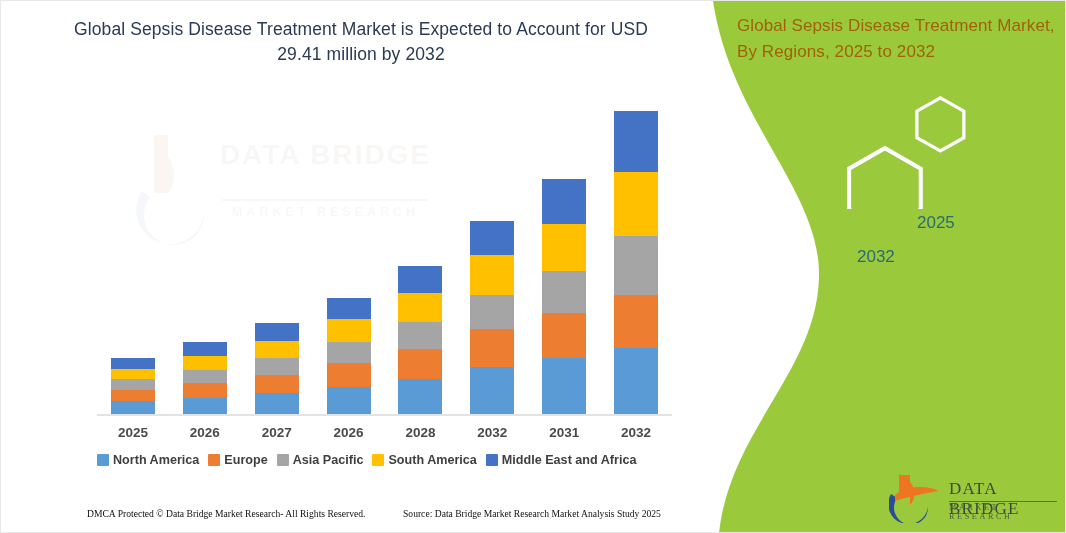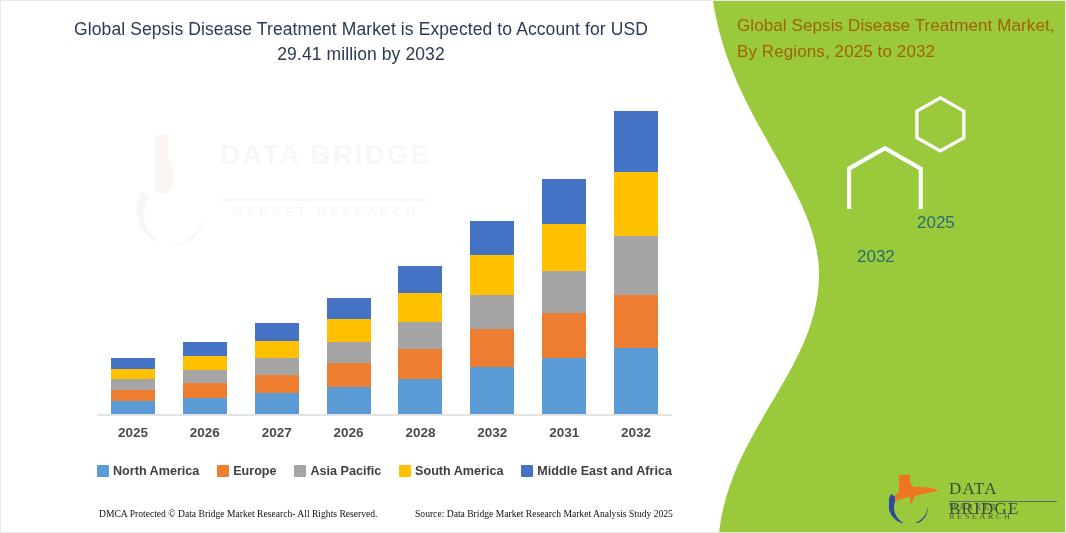--- a/index.html
+++ b/index.html
@@ -71,28 +71,28 @@
     display:flex;
   }
   .xtick{
     flex:1 1 0;text-align:center;
     font-size:13.5px;font-weight:700;color:#4a4a4a;
     line-height:24px;
   }
 
   .legend{
     position:absolute;left:96px;top:452px;width:575px;
-    display:flex;justify-content:space-between;align-items:center;gap:9px;
-    font-size:12.6px;font-weight:700;color:#3f3f3f;margin-top:11px;
+    display:flex;justify-content:flex-start;align-items:center;gap:9px;
+    font-size:12.6px;font-weight:700;color:#3f3f3f;
   }
   .lg-item{display:flex;align-items:center;gap:4px;white-space:nowrap;}
   .lg-box{width:12px;height:12px;border-radius:1px;display:inline-block;}
 
   .footer{
-    position:absolute;left:12px;top:505px;width:700px;height:22px;
+    position:absolute;left:0;top:505px;width:700px;height:22px;
     font-family:"Liberation Serif", serif;
     font-size:9.6px;color:#111;
   }
   .f-left{position:absolute;left:86px;top:2px;}
   .f-right{position:absolute;left:402px;top:2px;}
 
   
   .green-wrap{
     position:absolute;left:690px;top:0;width:376px;height:533px;
   }

